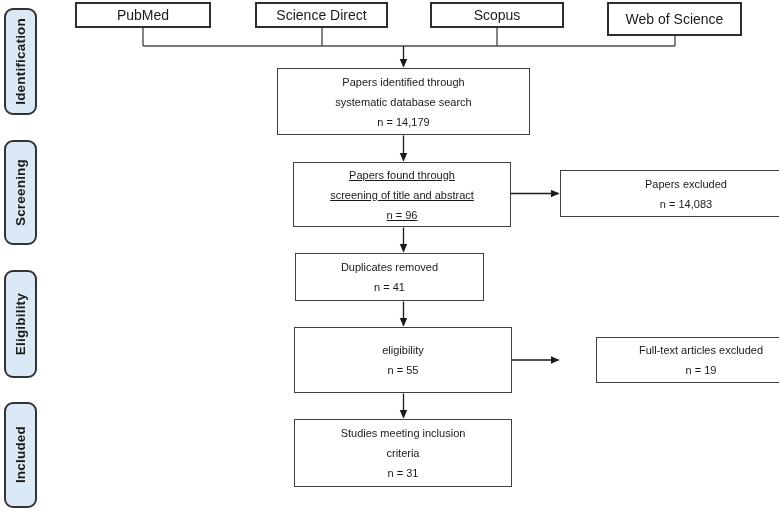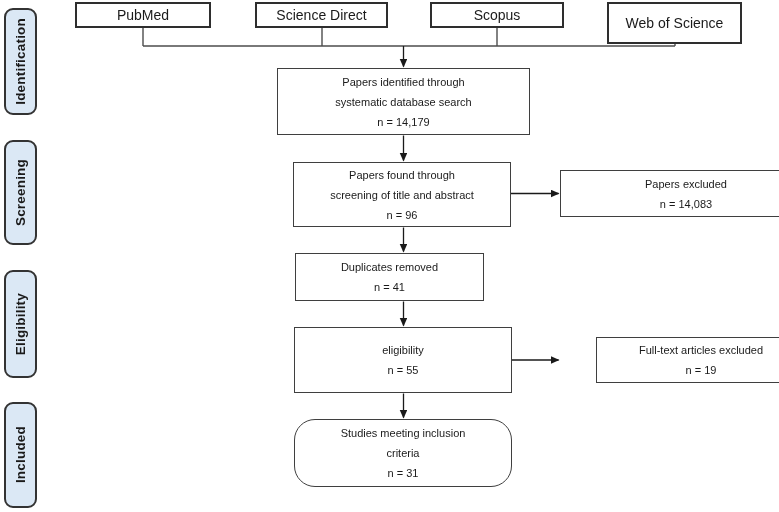--- a/index.html
+++ b/index.html
@@ -109,47 +109,47 @@
 
   <div class="box src" style="left:75px; top:2px; width:136px; height:26px;">
     <span>PubMed</span>
   </div>
   <div class="box src" style="left:255px; top:2px; width:133px; height:26px;">
     <span>Science Direct</span>
   </div>
   <div class="box src" style="left:430px; top:2px; width:134px; height:26px;">
     <span>Scopus</span>
   </div>
-  <div class="box src" style="left:607px; top:2px; width:135px; height:42px;">
+  <div class="box src" style="left:607px; top:2px; width:135px; height:34px;">
     <span>Web of Science</span>
   </div>
 
   <div class="box" style="left:277px; top:68px; width:253px; height:67px;">
     <div>Papers identified through</div>
     <div>systematic database search</div>
     <div>n = 14,179</div>
   </div>
 
-  <div class="box" style="left:293px; top:162px; width:218px; height:65px;">
+  <div class="box" style="left:293px; top:162px; width:218px; height:65px;text-decoration:underline;">
     <div>Papers found through</div>
     <div>screening of title and abstract</div>
     <div>n = 96</div>
   </div>
 
   <div class="box" style="left:295px; top:253px; width:189px; height:48px;">
     <div>Duplicates removed</div>
     <div>n = 41</div>
   </div>
 
   <div class="box" style="left:294px; top:327px; width:218px; height:66px;">
     <div>eligibility</div>
     <div>n = 55</div>
   </div>
 
-  <div class="box" style="left:294px; top:419px; width:218px; height:68px;border-radius:21px;">
+  <div class="box" style="left:294px; top:419px; width:218px; height:68px;">
     <div>Studies meeting inclusion</div>
     <div>criteria</div>
     <div>n = 31</div>
   </div>
 
   <div class="box" style="left:560px; top:170px; width:252px; height:47px;">
     <div>Papers excluded</div>
     <div>n = 14,083</div>
   </div>
 

